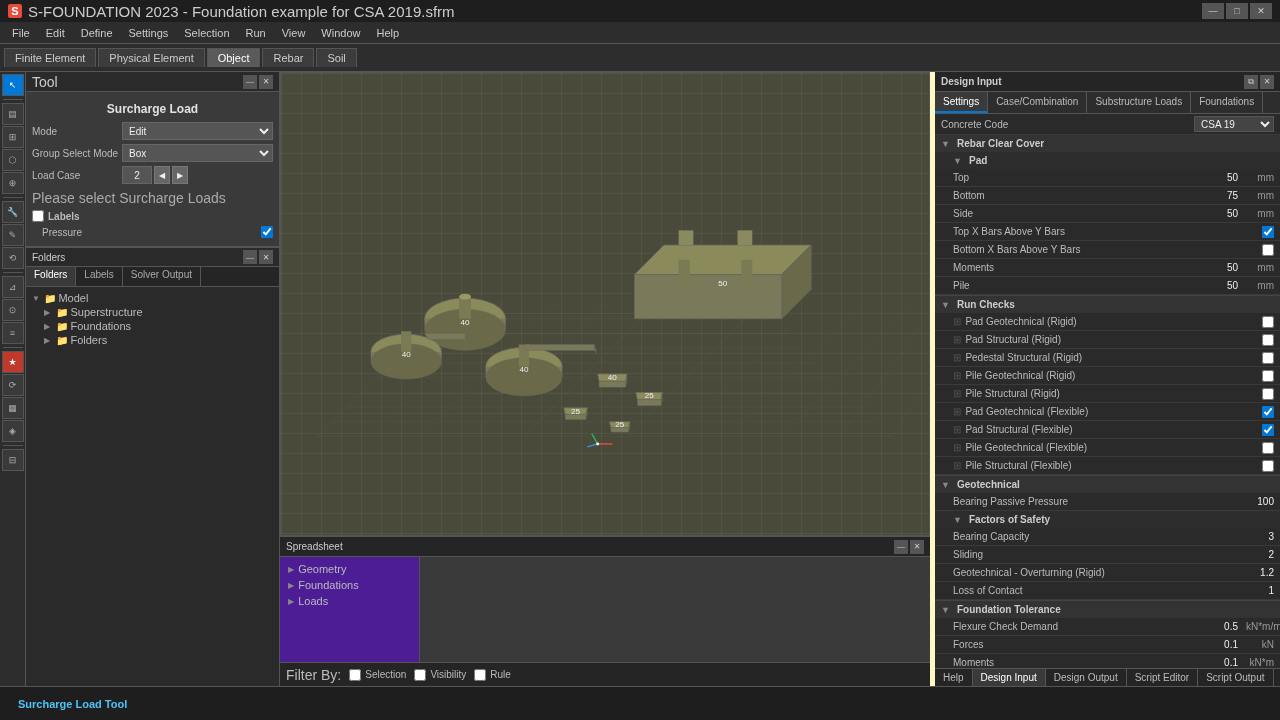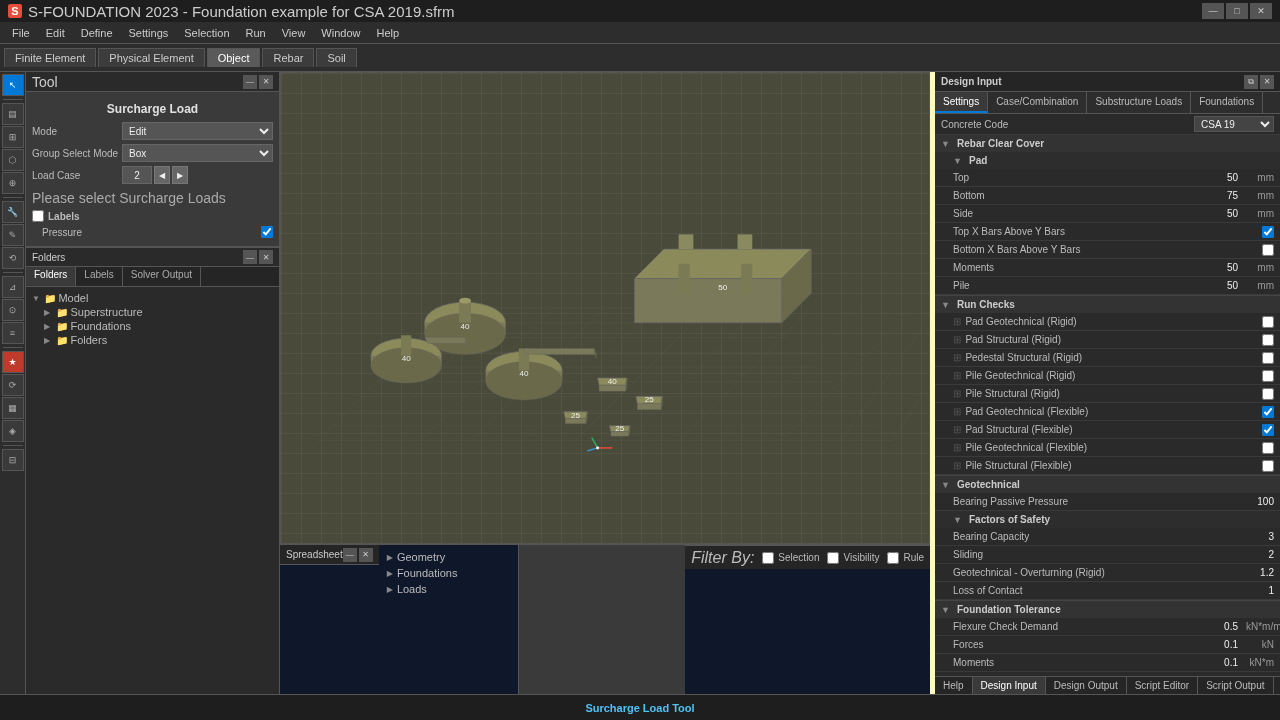--- a/index.html
+++ b/index.html
@@ -68,37 +68,37 @@
     .tree-item .arrow { color: #888; font-size: 8px; width: 10px; }
     .tree-indent { padding-left: 12px; }
     .folder-icon { color: #e8a000; font-size: 10px; }
 
     
     .center-area { flex: 1; display: flex; flex-direction: column; overflow: hidden; }
     .viewport { flex: 1; background: #4a4a3a; position: relative; overflow: hidden; border: 1px solid #555; }
     .grid-bg { position: absolute; inset: 0; background-image: linear-gradient(rgba(255,255,255,0.05) 1px, transparent 1px), linear-gradient(90deg, rgba(255,255,255,0.05) 1px, transparent 1px); background-size: 20px 20px; }
 
     
-    .spreadsheet-panel { height: 150px; background: #0f172a; border-top: 1px solid #555; display: flex; flex-direction: row; }
+    .spreadsheet-panel { height: 150px; background: #4c1d95; border-top: 1px solid #555; display: flex; flex-direction: column; }
     .spreadsheet-header { height: 20px; background: #252525; display: flex; align-items: center; justify-content: space-between; padding: 0 6px; border-bottom: 1px solid #555; }
     .spreadsheet-title { color: #ccc; font-size: 10px; }
     .spreadsheet-content { flex: 1; display: flex; }
     .spreadsheet-tree { width: 140px; padding: 4px; border-right: 1px solid #555; }
     .spreadsheet-main { flex: 1; background: #3a3a3a; }
     .sp-tree-item { display: flex; align-items: center; gap: 4px; padding: 2px 4px; color: #bbb; font-size: 10px; cursor: pointer; }
     .sp-arrow { color: #888; font-size: 8px; }
 
     .filter-bar { height: 24px; background: #252525; display: flex; align-items: center; padding: 0 6px; gap: 8px; border-top: 1px solid #555; }
-    .filter-label { color: #bbb; font-size: 16px; font-style: italic; }
+    .filter-label { color: #bbb; font-size: 14px; }
     .filter-checkbox-group { display: flex; align-items: center; gap: 4px; }
     .filter-cb { width: 12px; height: 12px; }
     .filter-cb-label { color: #bbb; font-size: 10px; }
 
     
-    .status-bar { height: 26px; background: #1e1e1e; display: flex; align-items: center; padding: 0 18px; border-top: 1px solid #555; flex-shrink: 0; justify-content: center; }
+    .status-bar { height: 34px; background: #1e1e1e; display: flex; align-items: center; padding: 0 18px; border-top: 1px solid #555; flex-shrink: 0; }
     .status-text { color: #bbb; font-size: 10px; }
     .status-highlight { color: #4fc3f7; font-weight: bold; }
 
     
     .right-panel { width: 350px; background: #2a2a2a; border-left: 5px solid #fef9c3; display: flex; flex-direction: column; flex-shrink: 0; }
     .right-header { height: 20px; background: #252525; display: flex; align-items: center; justify-content: space-between; padding: 0 6px; border-bottom: 1px solid #555; }
     .right-header-title { color: #ccc; font-size: 10px; font-weight: bold; }
     .right-header-controls { display: flex; gap: 2px; }
 
     .right-tabs { display: flex; background: #2d2d2d; border-bottom: 1px solid #555; flex-shrink: 0; }

